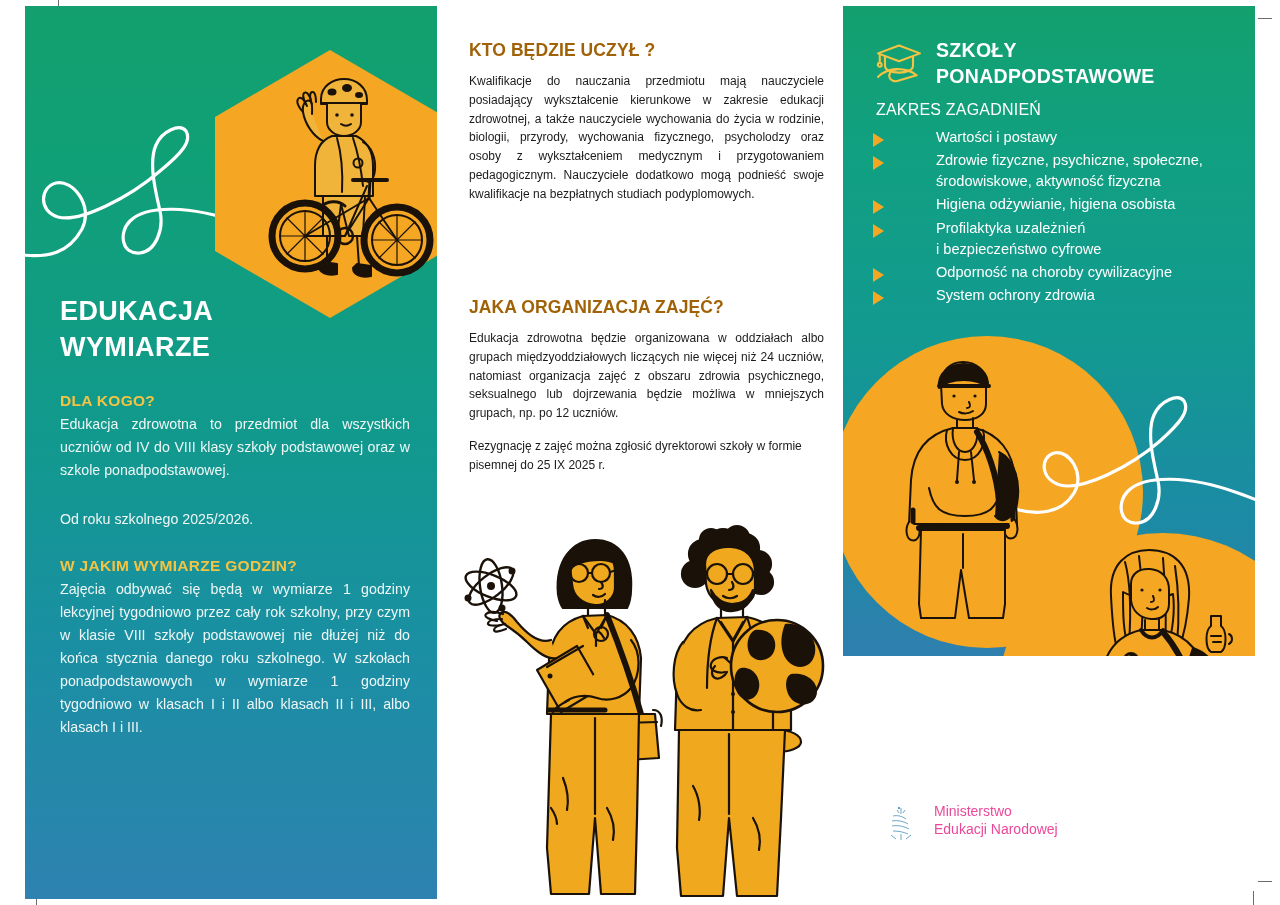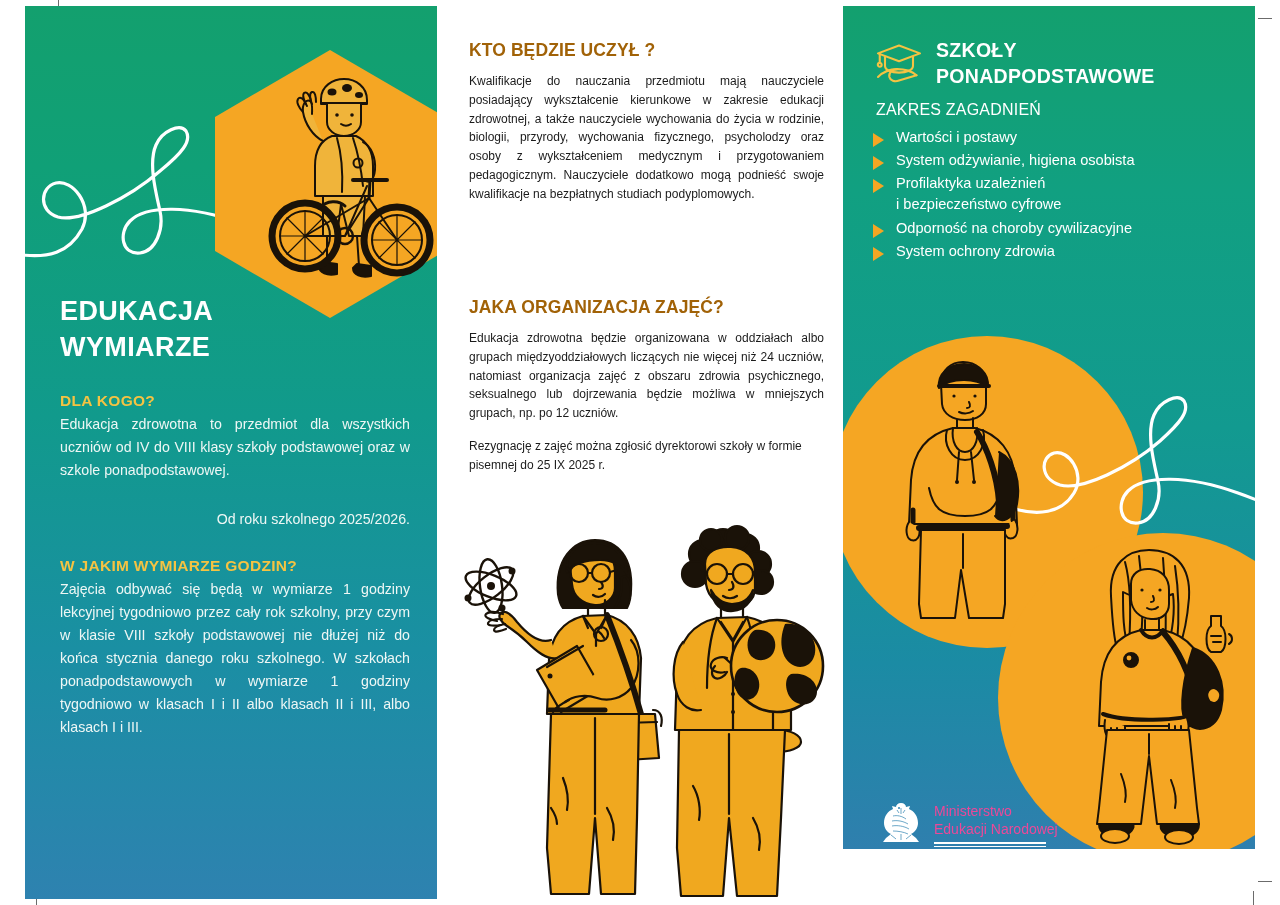--- a/index.html
+++ b/index.html
@@ -33,54 +33,54 @@
     letter-spacing:.4px;
   }
   .sec { margin-top:26px; }
   .sec-head {
     font-size:15.5px; font-weight:bold; color:#f5c342; letter-spacing:.3px;
     margin-bottom:3px;
   }
   .sec-body {
     font-size:14.2px; color:#eef7f5; line-height:1.62; text-align:justify;
   }
-  .sec-body.noj { text-align:right; }
+  .sec-body.noj { text-align:left; }
 
   
   .panel-mid { position:absolute; left:455px; top:6px; width:390px; height:893px; background:#fff; }
   .mid-head {
     font-size:17.5px; font-weight:bold; color:#a16207; letter-spacing:.1px;
     margin-bottom:11px;
   }
   .mid-body {
     font-size:12px; color:#1b1b1b; line-height:1.57; text-align:justify;
   }
   .mid-body.noj { text-align:left; }
   .mid-p2 { margin-top:14px; }
   .mid-illus { position:absolute; left:0px; top:512px; width:390px; height:390px; }
 
   
   .panel-right {
-    position:absolute; left:843px; top:6px; width:412px; height:843px;
+    position:absolute; left:843px; top:6px; width:412px; height:650px;
     background:linear-gradient(180deg,#13a06e 0%,#11a081 22%,#129a90 50%,#1b8ba4 78%,#2f7fae 100%);
     overflow:hidden;
   }
   .circle-a { position:absolute; left:-12px; top:330px; width:312px; height:312px; border-radius:50%; background:#f5a623; }
   .circle-b { position:absolute; left:155px; top:527px; width:330px; height:330px; border-radius:50%; background:#f5a623; }
   .squiggle-right { position:absolute; left:175px; top:383px; width:300px; height:190px; }
 
   .r-head { position:absolute; left:33px; top:32px; width:360px; display:flex; gap:14px; align-items:flex-start; }
   .cap-icon { width:46px; height:42px; flex:0 0 46px; margin-top:4px; }
   .r-title { font-size:19.5px; font-weight:bold; color:#ffffff; line-height:1.32; letter-spacing:.3px; }
   .r-sub { position:absolute; left:33px; top:95px; font-size:16px; color:#ffffff; letter-spacing:.2px; }
   .r-list { position:absolute; left:30px; top:121px; width:375px; }
   .r-li { display:flex; align-items:flex-start; gap:10px; margin-bottom:2px; }
   .tri { flex:0 0 13px; margin-top:6px; width:0; height:0;
          border-left:11px solid #f5a623; border-top:7px solid transparent; border-bottom:7px solid transparent; }
-  .r-li span { font-size:14.6px; color:#ffffff; line-height:1.45; }
+  .r-li span { font-size:14.6px; color:#ffffff; line-height:1.45;margin-left:40px; }
 
   .logo { position:absolute; left:880px; top:800px; display:flex; gap:12px; align-items:flex-start; }
   .eagle { width:42px; height:46px; }
   .logo-txt { color:#ec4899; font-size:14px; line-height:1.3; padding-top:2px; }
   .logo-rule { margin-top:4px; width:112px; height:2px; background:#fff; }
   .logo-rule2 { margin-top:2px; width:112px; height:1px; background:#fff; }
   svg { display:block; overflow:visible; }
 </style>
 </head>
 <body>
@@ -464,21 +464,25 @@
 
     <div class="r-sub">ZAKRES ZAGADNIEŃ</div>
 
     <div class="r-list">
       <div class="r-li">
         <div class="tri"></div>
         <span>Wartości i postawy</span>
       </div>
       <div class="r-li">
         <div class="tri"></div>
-        <span>System odżywianie, higiena osobista</span>
+        <span>Zdrowie fizyczne, psychiczne, społeczne, środowiskowe, aktywność fizyczna</span>
+      </div>
+      <div class="r-li">
+        <div class="tri"></div>
+        <span>Higiena odżywianie, higiena osobista</span>
       </div>
       <div class="r-li">
         <div class="tri"></div>
         <span style="white-space:pre-line;">Profilaktyka uzależnień
 i bezpieczeństwo cyfrowe</span>
       </div>
       <div class="r-li">
         <div class="tri"></div>
         <span>Odporność na choroby cywilizacyjne</span>
       </div>

